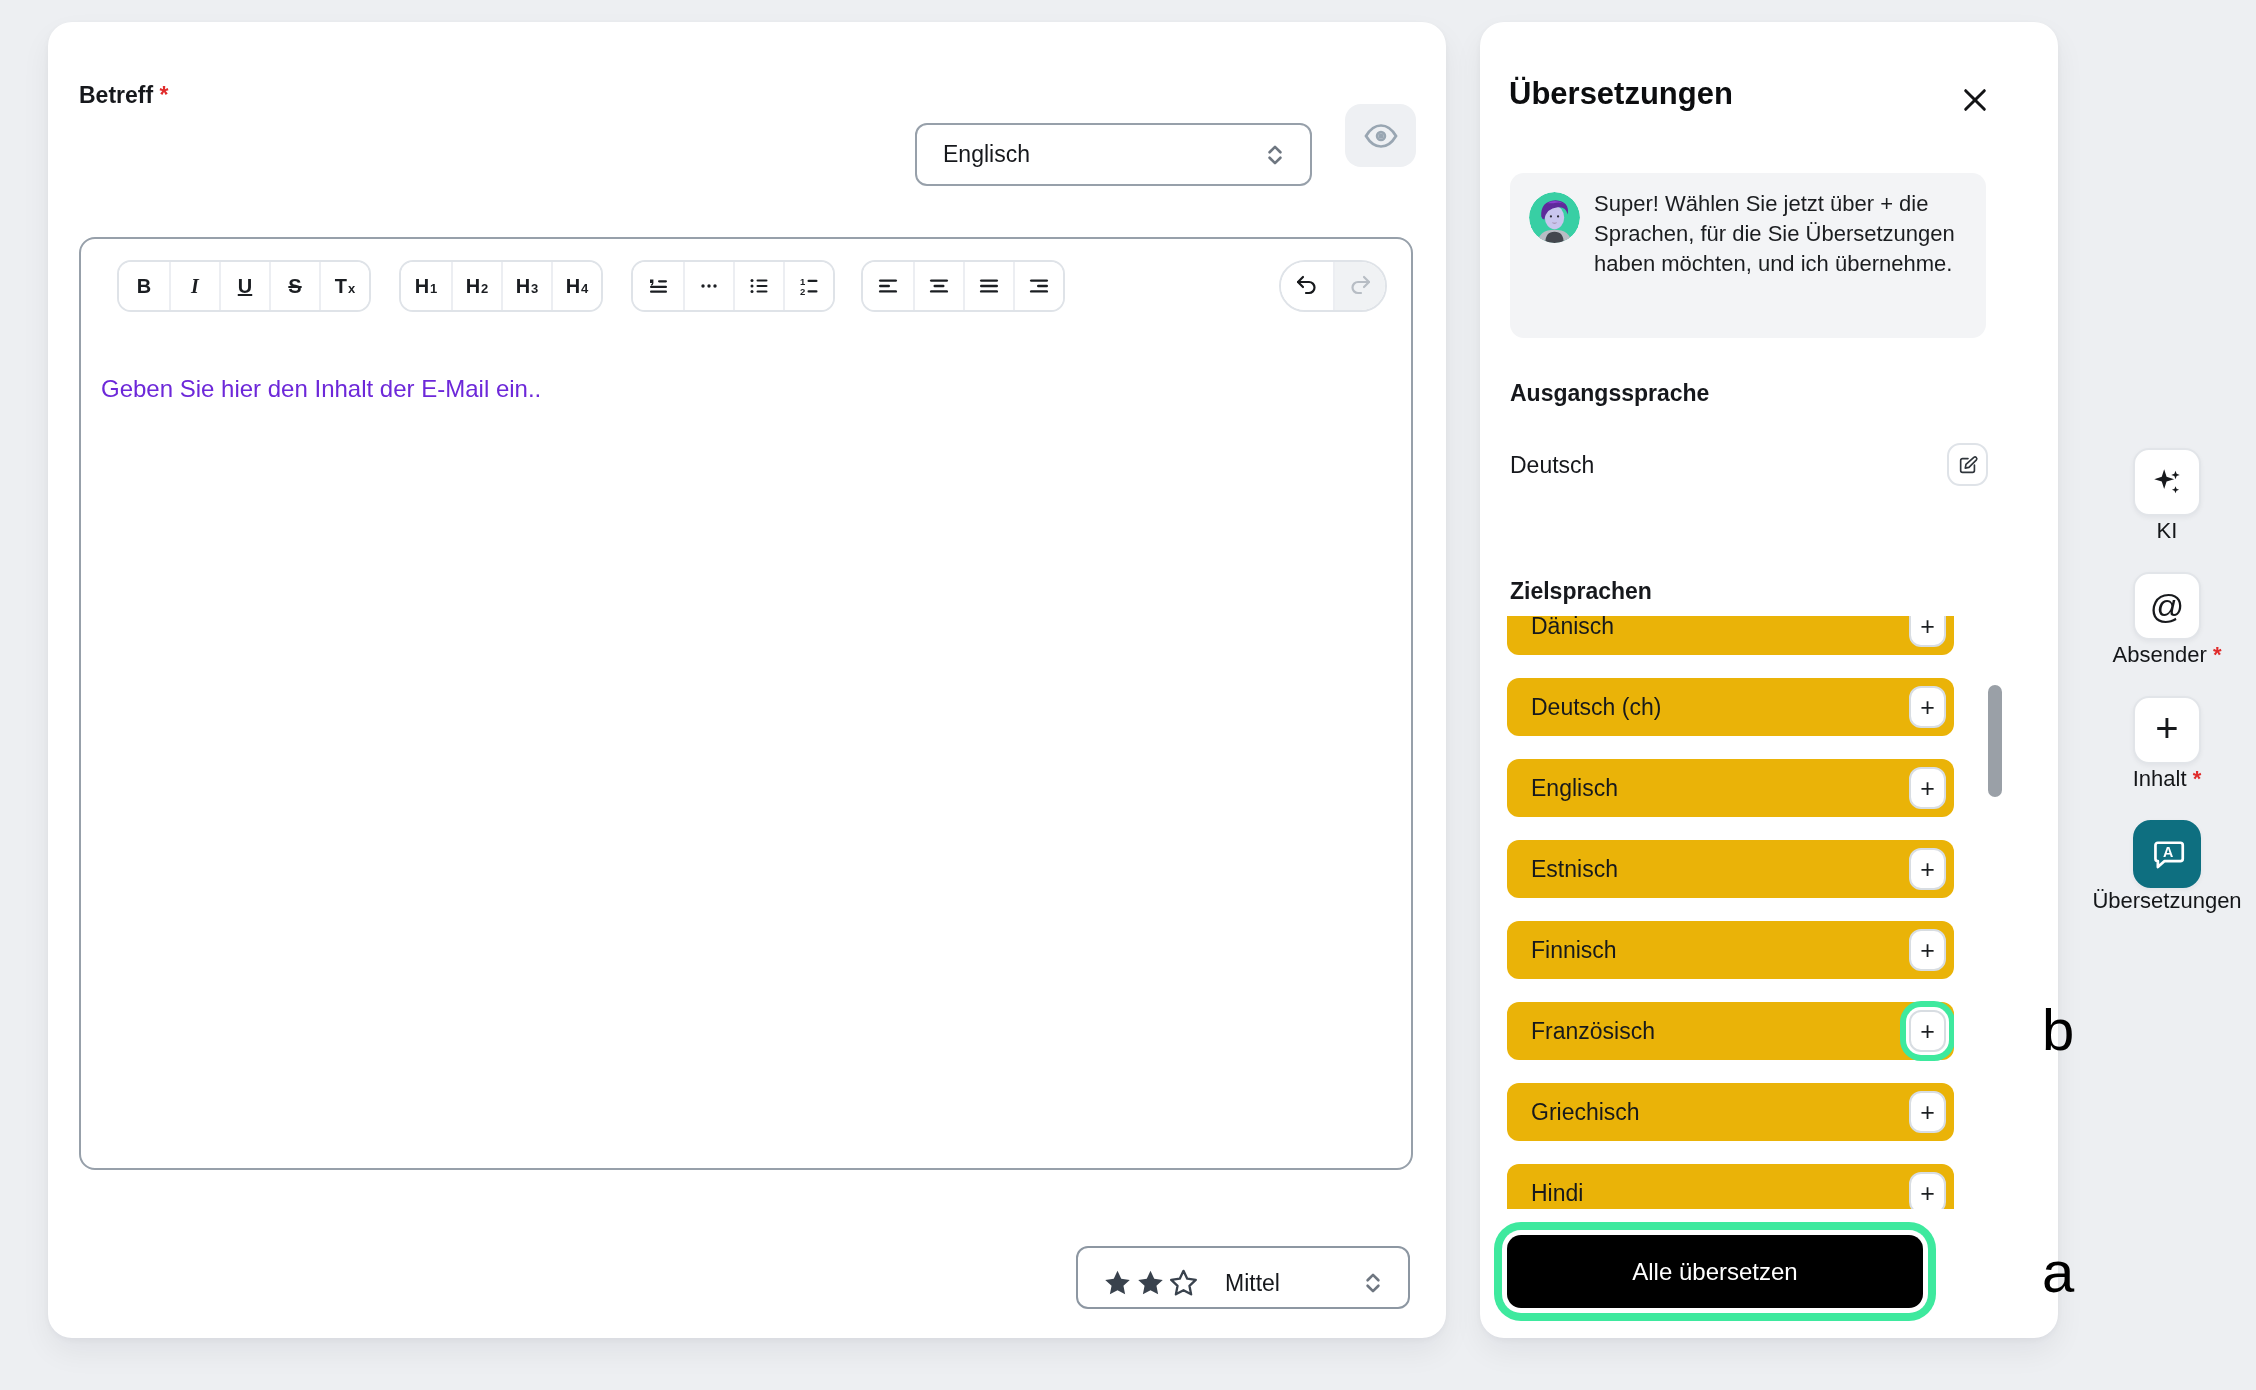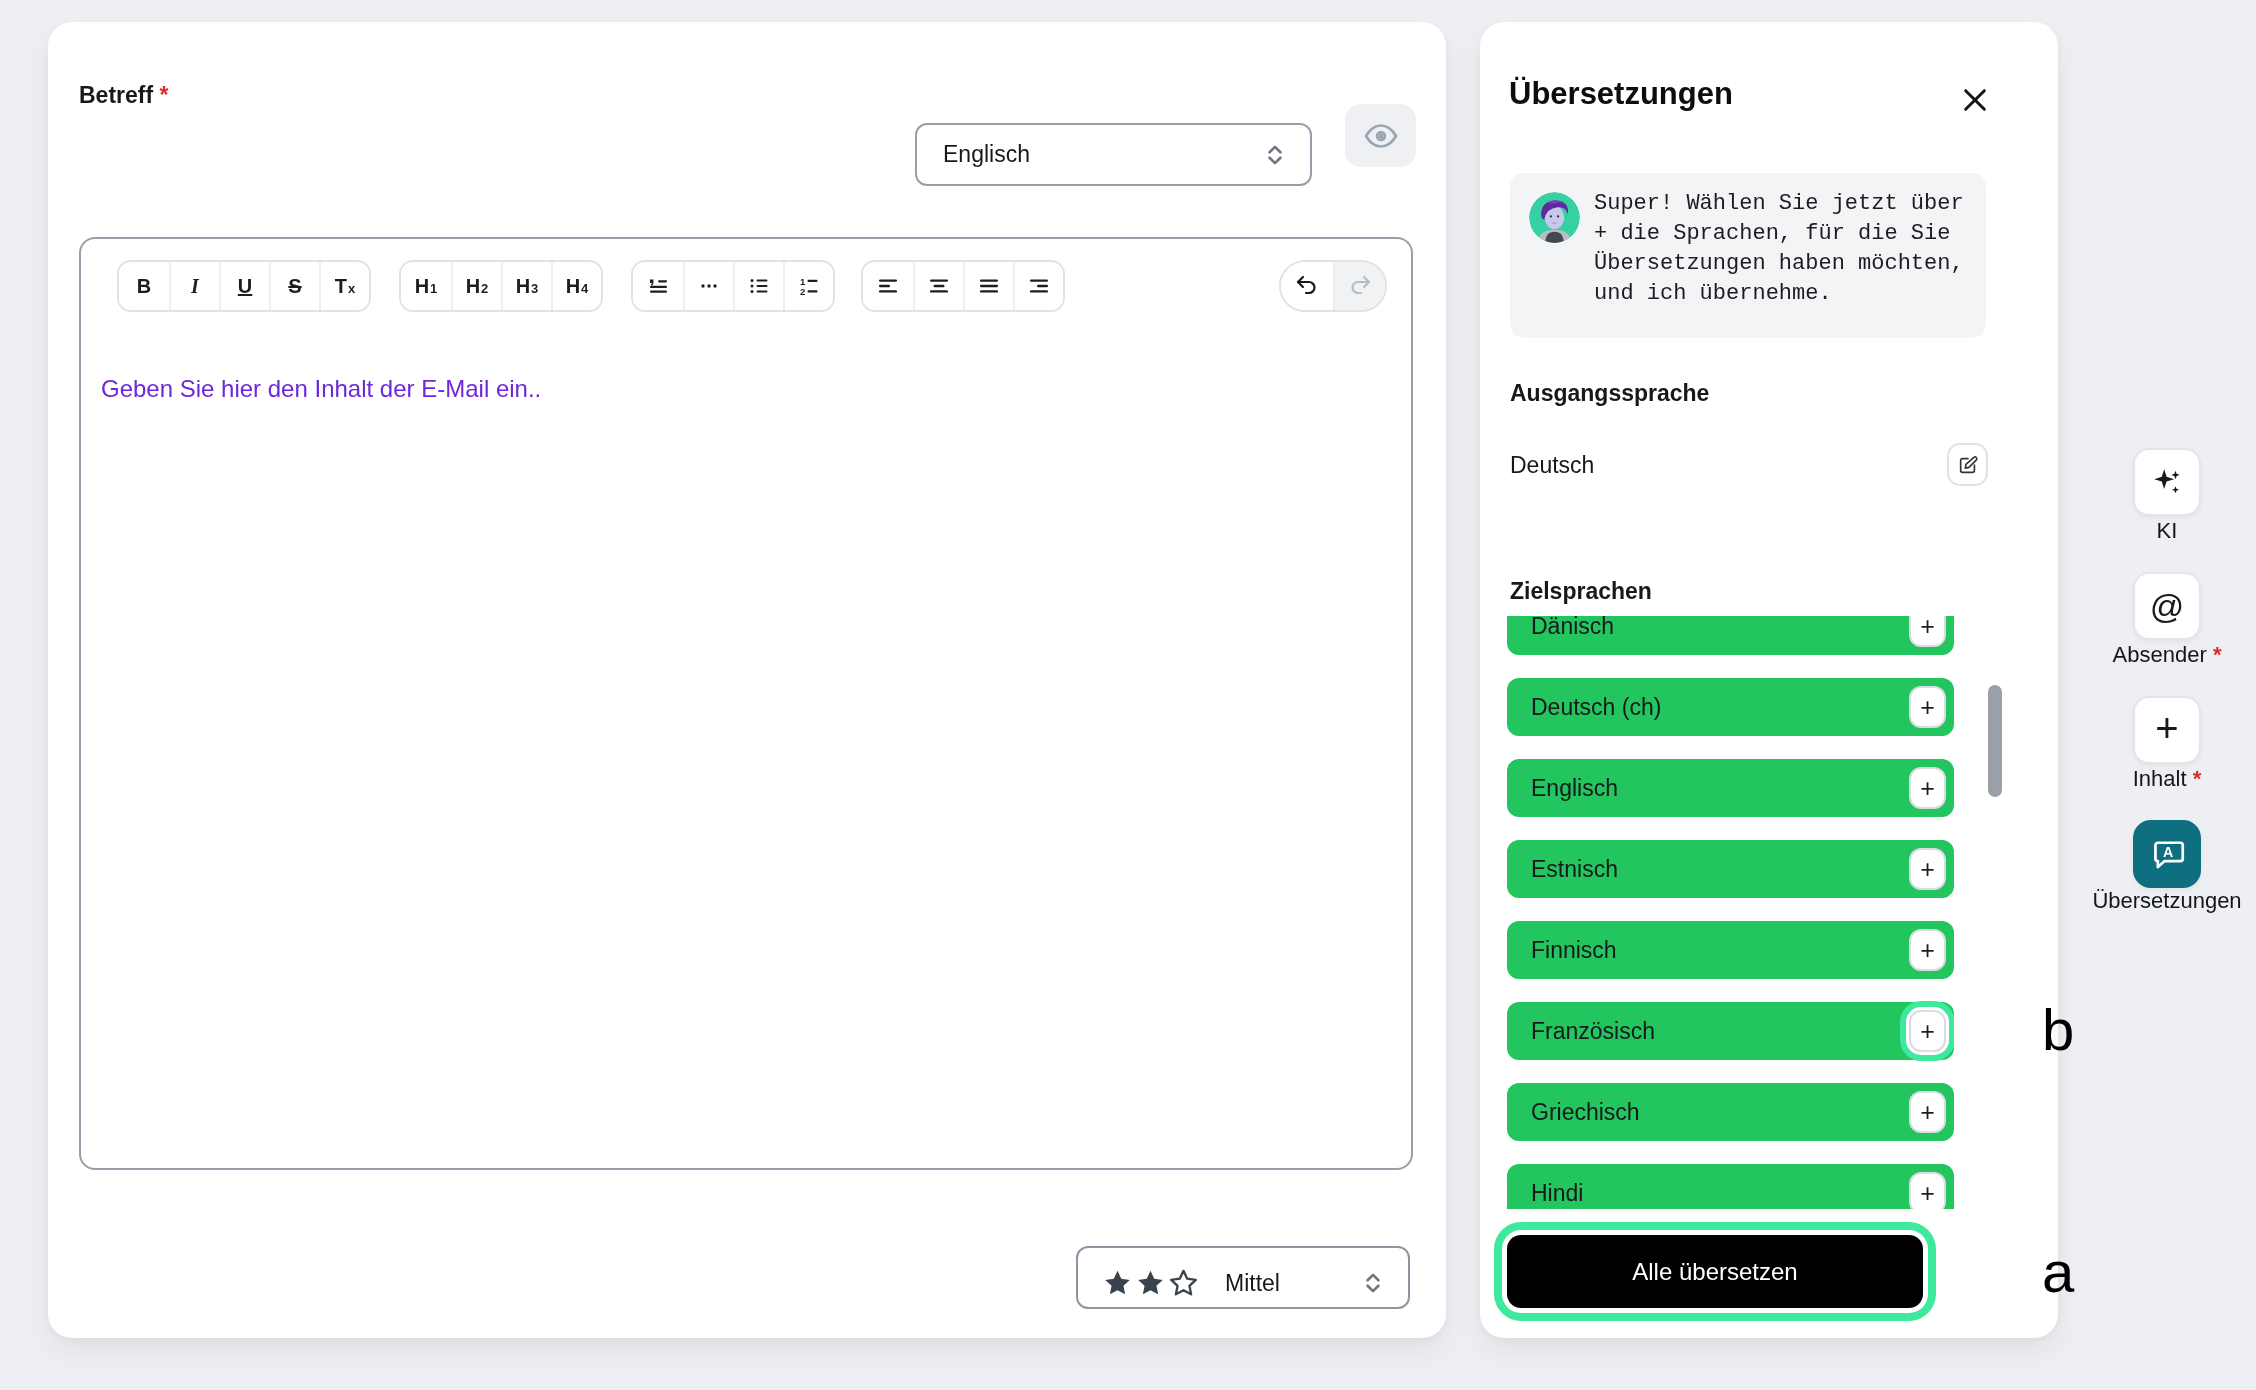--- a/index.html
+++ b/index.html
@@ -55,31 +55,31 @@
   .stars { display:flex; align-items:center; gap:2px; }
   .rating-label { font-size:23px; margin-right:auto; margin-left:26px; }
 
   
   .panel-title { position:absolute; left:29px; top:54px; font-size:31px; font-weight:800; color:#0c0d0f; }
   .close-btn { position:absolute; left:475px; top:58px; width:40px; height:40px; border:none; background:transparent;
       display:flex; align-items:center; justify-content:center; cursor:pointer; }
 
   .info-box { position:absolute; left:30px; top:151px; width:476px; height:165px; background:#f3f4f6; border-radius:14px; }
   .avatar { position:absolute; left:19px; top:19px; width:51px; height:51px; border-radius:50%; overflow:hidden; }
-  .assistant-msg { position:absolute; left:84px; top:16px; width:380px; font-size:22px; line-height:30px; color:#1b1d20;font-family:Liberation Mono, monospace; }
+  .assistant-msg { position:absolute; left:84px; top:16px; width:380px; font-size:22px; line-height:30px; color:#1b1d20; }
 
   .section-label { position:absolute; left:30px; font-size:23px; font-weight:700; }
   .src-lang-label { top:358px; }
   .src-lang-value { position:absolute; left:30px; top:430px; font-size:23px; }
   .edit-btn { position:absolute; left:467px; top:421px; width:41px; height:43px; background:#fff;
       border:2px solid #dfe3e8; border-radius:13px; display:flex; align-items:center; justify-content:center; cursor:pointer; }
   .tgt-lang-label { top:556px; }
 
   .lang-list { position:absolute; left:27px; top:594px; width:447px; height:593px; overflow:hidden; }
-  .lang-row { position:absolute; left:0; width:447px; height:58px; background:#22c55e; border-radius:12px; }
+  .lang-row { position:absolute; left:0; width:447px; height:58px; background:#eab308; border-radius:12px; }
   .lang-name { position:absolute; left:24px; top:50%; transform:translateY(-50%); font-size:23px; color:#17191c; }
   .plus-btn { position:absolute; right:8px; top:8px; width:37px; height:42px; background:#fff;
       border:2px solid #d8dde2; border-radius:12px; display:flex; align-items:center; justify-content:center;
       font-size:25px; font-weight:400; color:#1b1e21; cursor:pointer; }
   .lang-row.highlight .plus-btn { box-shadow:0 0 0 3px #fff, 0 0 0 9px #3ee99e; }
 
   .list-scrollbar { position:absolute; left:508px; top:663px; width:14px; height:112px; border-radius:7px; background:#9aa0a7; }
 
   .translate-all-btn { position:absolute; left:27px; top:1213px; width:416px; height:73px; border:none;
       border-radius:14px; background:#000000; color:#fff; font-size:24px; font-family:"Liberation Sans",sans-serif;

